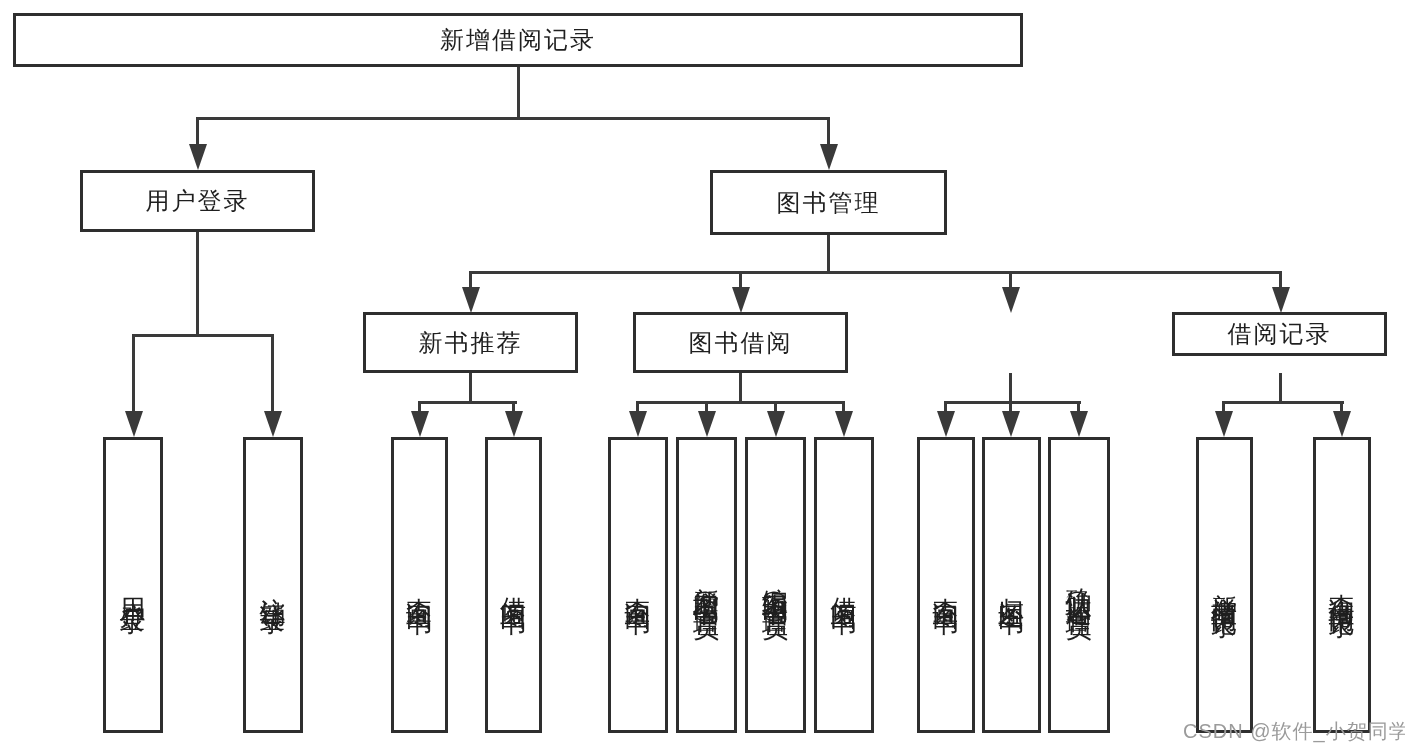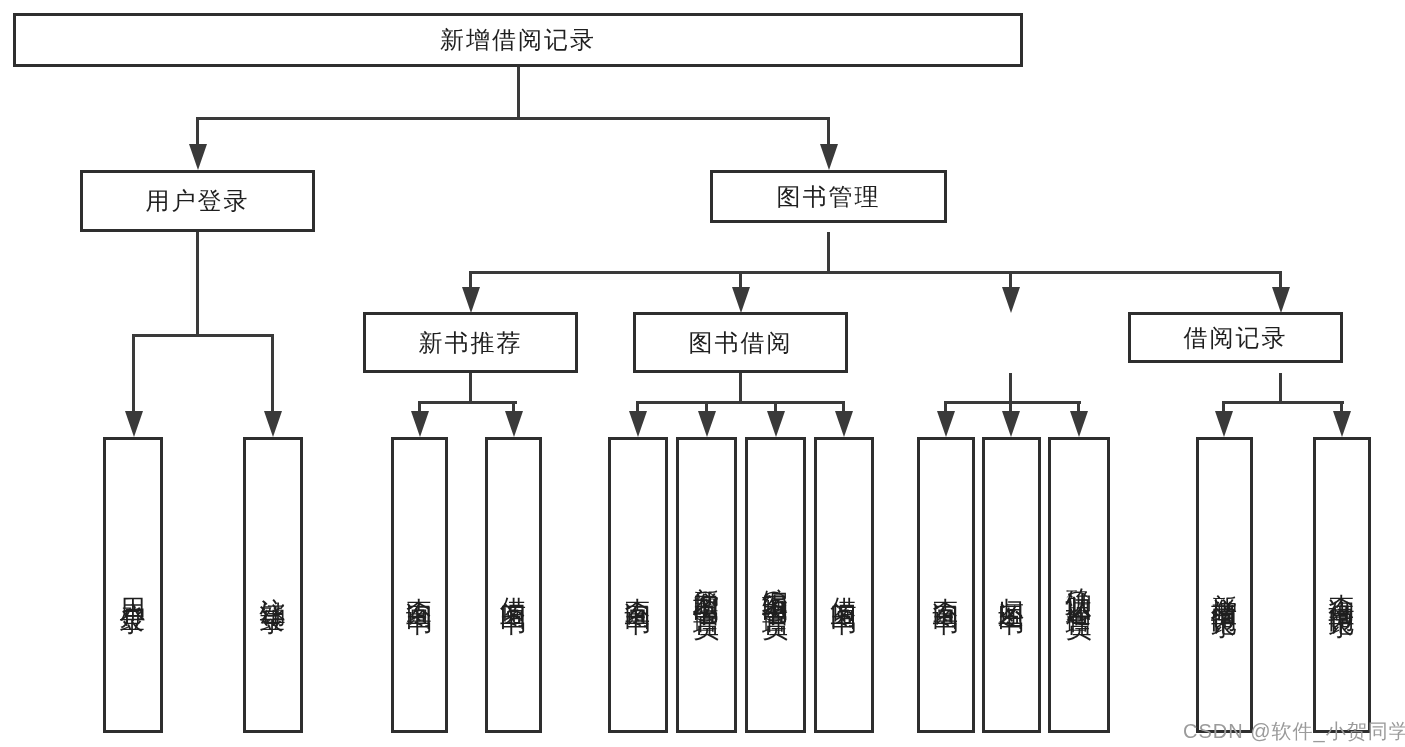--- a/index.html
+++ b/index.html
@@ -64,21 +64,21 @@
   <div class="vline" style="left:517px; top:65px;  height:54px;"></div>
   <div class="hline" style="left:196px; top:117px; width:634px;"></div>
   <div class="vline" style="left:196px; top:117px; height:32px;"></div>
   <div class="arrow" style="left:189px; top:144px;"></div>
   <div class="vline" style="left:827px; top:117px; height:32px;"></div>
   <div class="arrow" style="left:820px; top:144px;"></div>
 
   <div class="hbox" style="left:80px; top:170px; width:235px; height:62px;">
     <span>用户登录</span>
   </div>
-  <div class="hbox" style="left:710px; top:170px; width:237px; height:53px;align-items:center;">
+  <div class="hbox" style="left:710px; top:170px; width:237px; height:65px;align-items:center;">
     <span>图书管理</span>
   </div>
 
   <div class="vline" style="left:196px; top:232px; height:105px;"></div>
   <div class="hline" style="left:132px; top:334px; width:142px;"></div>
   <div class="vline" style="left:132px; top:334px; height:81px;"></div>
   <div class="arrow" style="left:125px; top:411px;"></div>
   <div class="vline" style="left:271px; top:334px; height:81px;"></div>
   <div class="arrow" style="left:264px; top:411px;"></div>
 
@@ -92,21 +92,21 @@
   <div class="arrow" style="left:1002px; top:287px;"></div>
   <div class="vline" style="left:1279px; top:271px; height:22px;"></div>
   <div class="arrow" style="left:1272px; top:287px;"></div>
 
   <div class="hbox" style="left:363px; top:312px; width:215px; height:61px;">
     <span>新书推荐</span>
   </div>
   <div class="hbox" style="left:633px; top:312px; width:215px; height:61px;">
     <span>图书借阅</span>
   </div>
-  <div class="hbox" style="left:1128px; top:312px; width:215px; height:51px;">
+  <div class="hbox" style="left:1172px; top:312px; width:215px; height:44px;">
     <span>借阅记录</span>
   </div>
 
   <div class="vline" style="left:469px; top:373px; height:31px;"></div>
   <div class="hline" style="left:418px; top:401px; width:99px;"></div>
   <div class="vline" style="left:418px; top:401px; height:14px;"></div>
   <div class="arrow" style="left:411px; top:411px;"></div>
   <div class="vline" style="left:512px; top:401px; height:14px;"></div>
   <div class="arrow" style="left:505px; top:411px;"></div>
 

